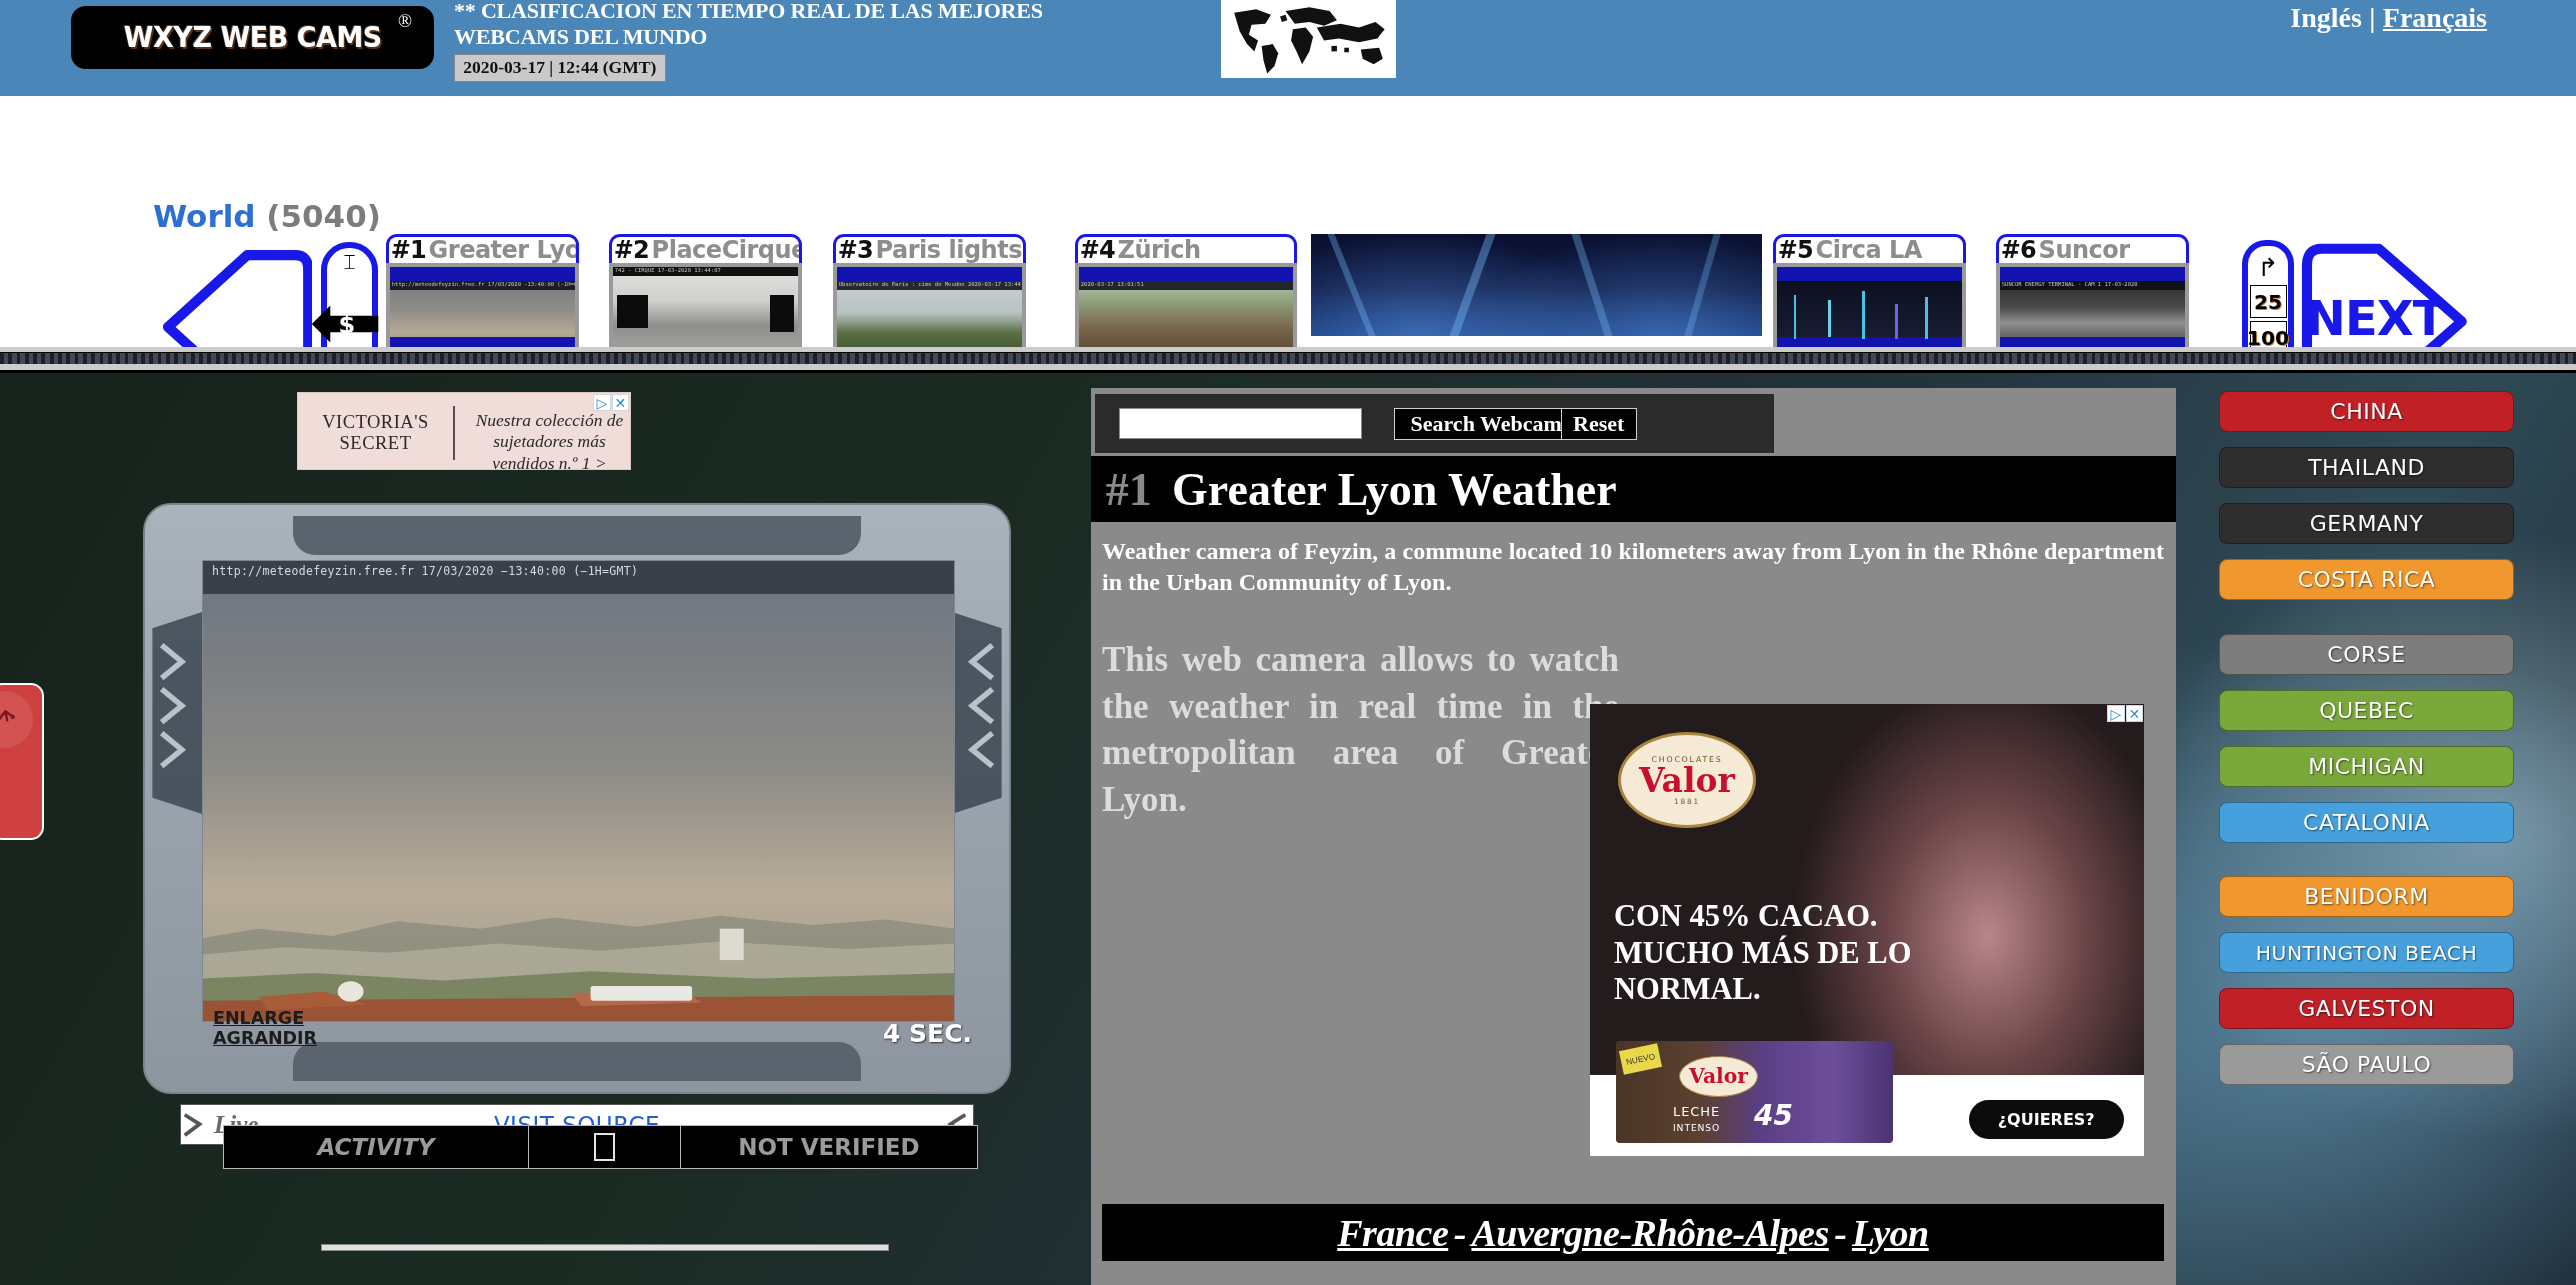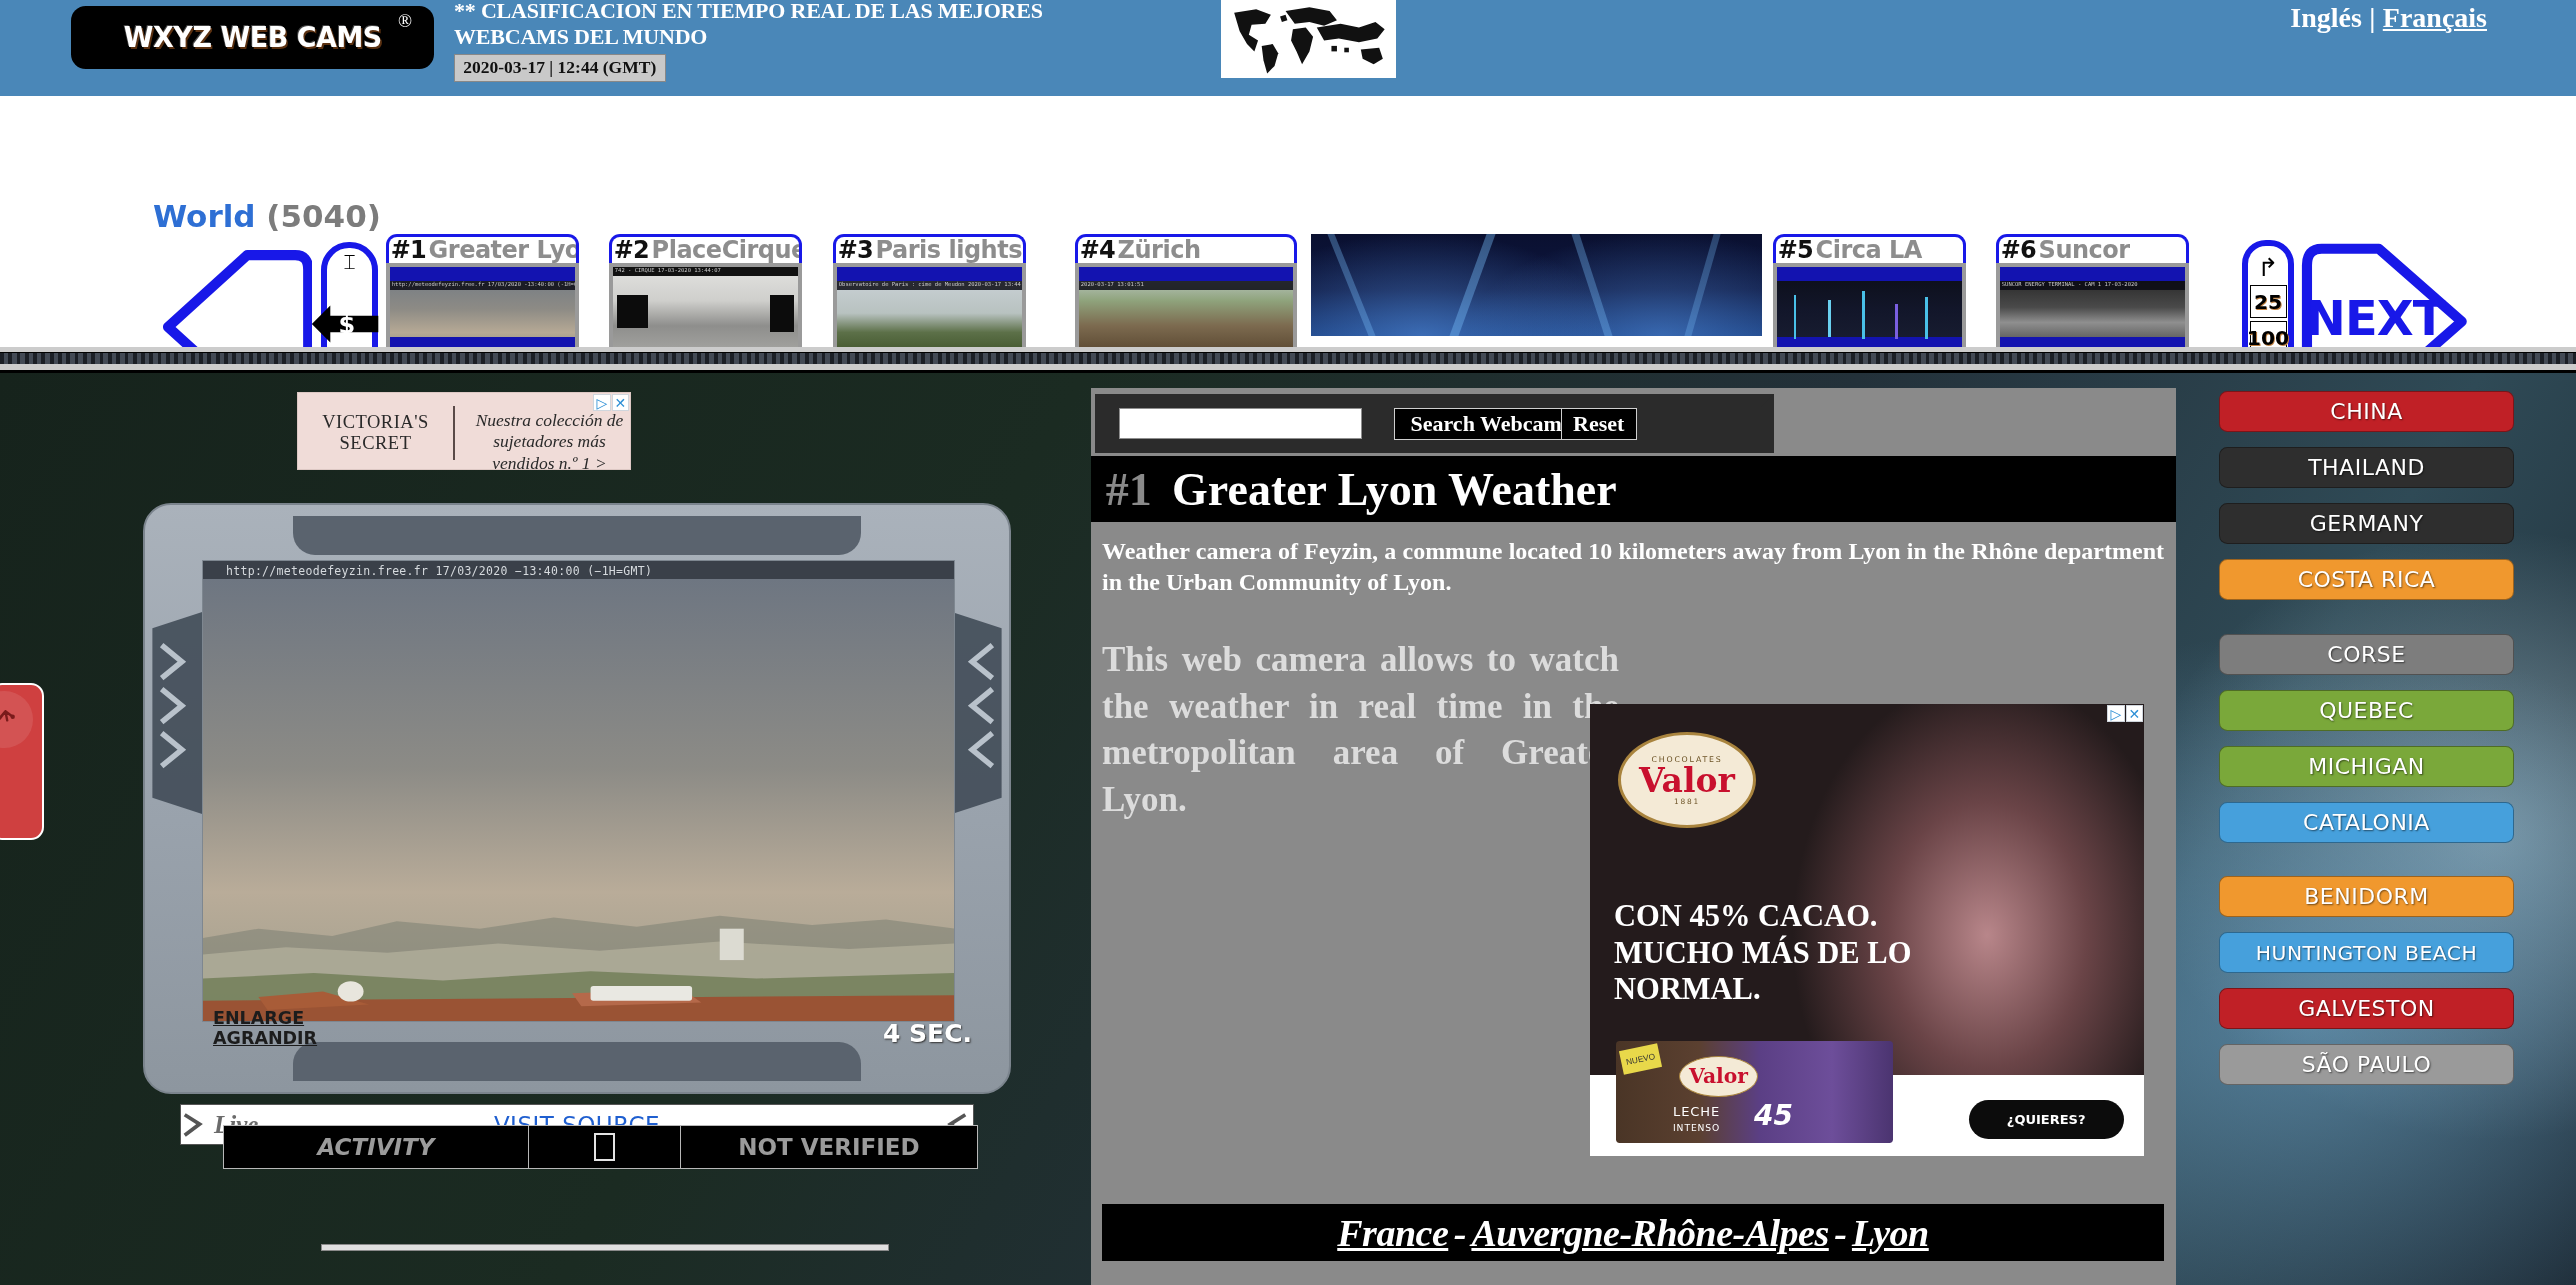--- a/index.html
+++ b/index.html
@@ -193,24 +193,24 @@
     position:absolute; left:148px; right:148px; bottom:11px; height:39px;
     background:#5a636e; border-radius:22px 22px 0 0;
   }
   .chev { position:absolute; width:33px; height:111px; }
   #cam-view {
     position:absolute; left:57px; top:55px; width:753px; height:462px;
     background:linear-gradient(180deg,#6b7481 0%,#8c8b86 45%,#b9ac99 72%,#9e9c8a 100%);
     border:1.8px solid #7e8790; overflow:hidden;
   }
   #cam-url {
-    position:absolute; left:0; right:0; top:0; height:18px;
+    position:absolute; left:0; right:0; top:0; height:33px;
     background:#3a4049; color:#d6dade;
     font-family:"DejaVu Sans Mono", monospace; font-size:11.5px;
-    padding-left:23px; line-height:20.3px; letter-spacing:0.3px; white-space:nowrap;
+    padding-left:9px; line-height:20.3px; letter-spacing:0.3px; white-space:nowrap;
   }
   #cam-scene { position:absolute; left:0; right:0; bottom:0; height:120px; }
   #enlarge {
     position:absolute; left:68px; bottom:44px;
     font-family:"DejaVu Sans", sans-serif; font-weight:bold; font-size:17.5px;
     color:#1c1c1c; line-height:1.15;
   }
   #enlarge span { display:block; text-decoration:underline; }
   #sec {
     position:absolute; right:37px; bottom:44px;
@@ -349,21 +349,21 @@
      font-family:"DejaVu Serif", serif; font-weight:bold; font-size:20.3px; color:#c8102e;}
   #valor-pack .lec { position:absolute; left:57px; bottom:9.2px; font-family:"DejaVu Sans", sans-serif;
      font-size:13px; color:#fff; letter-spacing:0.9px; line-height:1.1;}
   #valor-pack .p45 { position:absolute; left:138px; bottom:11px; font-family:"DejaVu Sans", sans-serif;
      font-weight:bold; font-size:28px; color:#fff; font-style:italic;}
   #valor-white { position:absolute; left:0; right:0; bottom:0; height:81px; background:#fff; }
   #valor-cta {
     position:absolute; right:20.3px; bottom:16.6px; width:155px; height:39px;
     background:#0c0c0c; border-radius:19.4px;
     display:flex; align-items:center; justify-content:center;
-    color:#fff; font-family:"DejaVu Sans", sans-serif; font-weight:bold; font-size:13px;
+    color:#fff; font-family:"DejaVu Sans", sans-serif; font-weight:bold; font-size:16px;
   }
 
   #breadcrumb {
     position:absolute; left:11px; bottom:24px; width:1062px; height:57px;
     background:#000; display:flex; align-items:center; justify-content:center;
   }
   #breadcrumb .bc {
     font-family:"Liberation Serif", serif; font-style:italic; font-weight:bold;
     font-size:38px; color:#fff; letter-spacing:-0.5px;
   }

